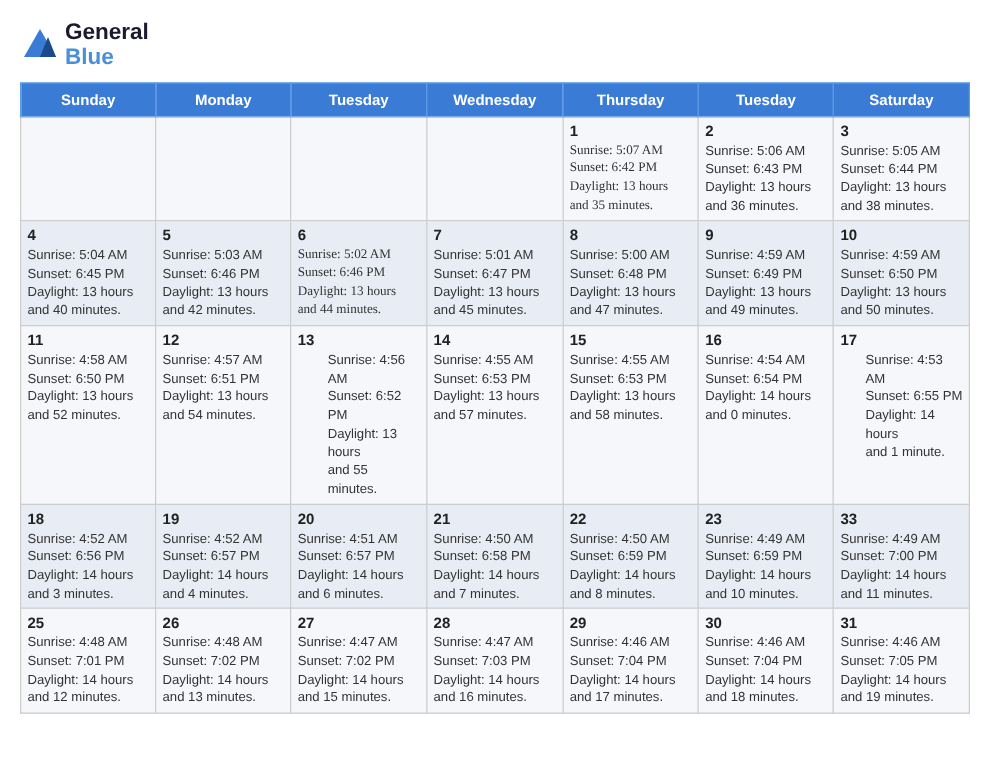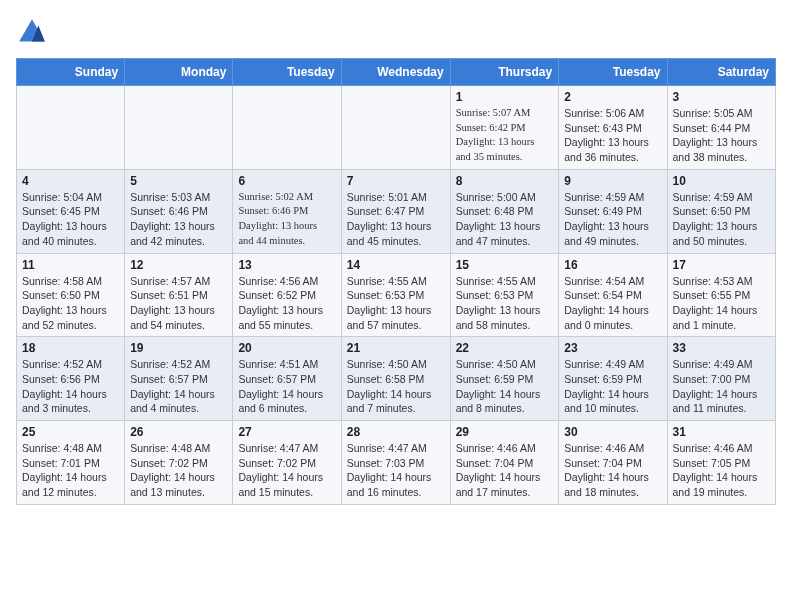--- a/index.html
+++ b/index.html
@@ -48,21 +48,21 @@
       color: #444;
     }
     table {
       width: 100%;
       border-collapse: collapse;
       font-size: 11px;
     }
     thead tr th {
       background-color: #3a7bd5;
       color: #fff;
-      text-align: right;
+      text-align: center;
       padding: 6px 6px;
       font-size: 12px;
       font-weight: bold;
       border: 1px solid #5a9ae5;
     }
     tbody tr td {
       border: 1px solid #ccc;
       vertical-align: top;
       padding: 4px 5px;
       height: 80px;
@@ -92,20 +92,24 @@
   </style>
 </head>
 <body>
 
 <div class="header">
   <div class="logo">
     <svg class="logo-icon" viewBox="0 0 40 40">
       <polygon points="20,4 36,32 4,32" fill="#3a7bd5"></polygon>
       <polygon points="28,12 36,32 20,32" fill="#1a4a8a"></polygon>
     </svg>
+    <div class="logo-text">
+      <div>General</div>
+      <div><span>Blue</span></div>
+    </div>
   </div>
   <div class="title-block">
     <div class="month-title"></div>
     <div class="location"></div>
   </div>
 </div>
 
 <table>
   <thead>
     <tr>
@@ -207,21 +211,21 @@
         </td>
         <td>
           <span class="day-num">12</span>
           <div class="day-info" style="white-space: pre-line;">Sunrise: 4:57 AM
 Sunset: 6:51 PM
 Daylight: 13 hours
 and 54 minutes.</div>
         </td>
         <td>
           <span class="day-num">13</span>
-          <div class="day-info" style="white-space: pre-line;">Sunrise: 4:56 AM
+          <div class="day-info" style="white-space: pre-line; margin-left: 24px;">Sunrise: 4:56 AM
 Sunset: 6:52 PM
 Daylight: 13 hours
 and 55 minutes.</div>
         </td>
         <td>
           <span class="day-num">14</span>
           <div class="day-info" style="white-space: pre-line;">Sunrise: 4:55 AM
 Sunset: 6:53 PM
 Daylight: 13 hours
 and 57 minutes.</div>
@@ -235,21 +239,21 @@
         </td>
         <td>
           <span class="day-num">16</span>
           <div class="day-info" style="white-space: pre-line;">Sunrise: 4:54 AM
 Sunset: 6:54 PM
 Daylight: 14 hours
 and 0 minutes.</div>
         </td>
         <td>
           <span class="day-num">17</span>
-          <div class="day-info" style="white-space: pre-line;">Sunrise: 4:53 AM
+          <div class="day-info" style="white-space: pre-line; margin-left: 20px;">Sunrise: 4:53 AM
 Sunset: 6:55 PM
 Daylight: 14 hours
 and 1 minute.</div>
         </td>
       </tr>
       <tr>
         <td>
           <span class="day-num">18</span>
           <div class="day-info" style="white-space: pre-line;">Sunrise: 4:52 AM
 Sunset: 6:56 PM

